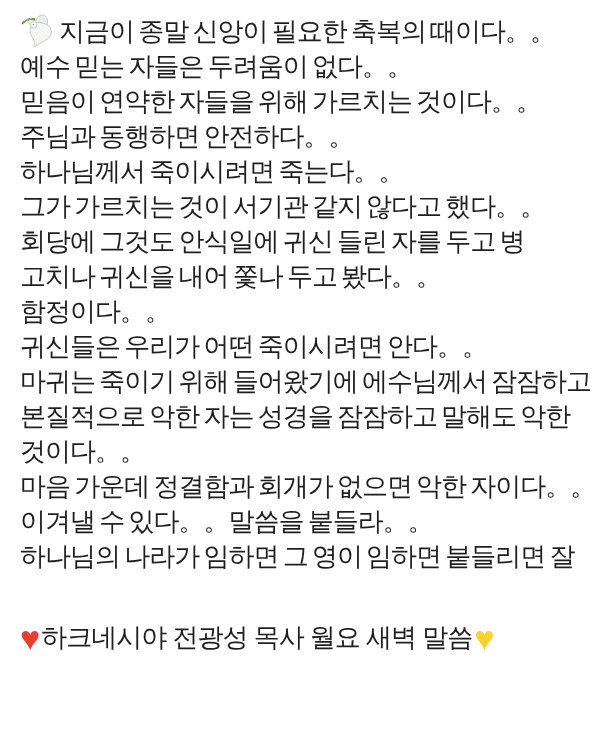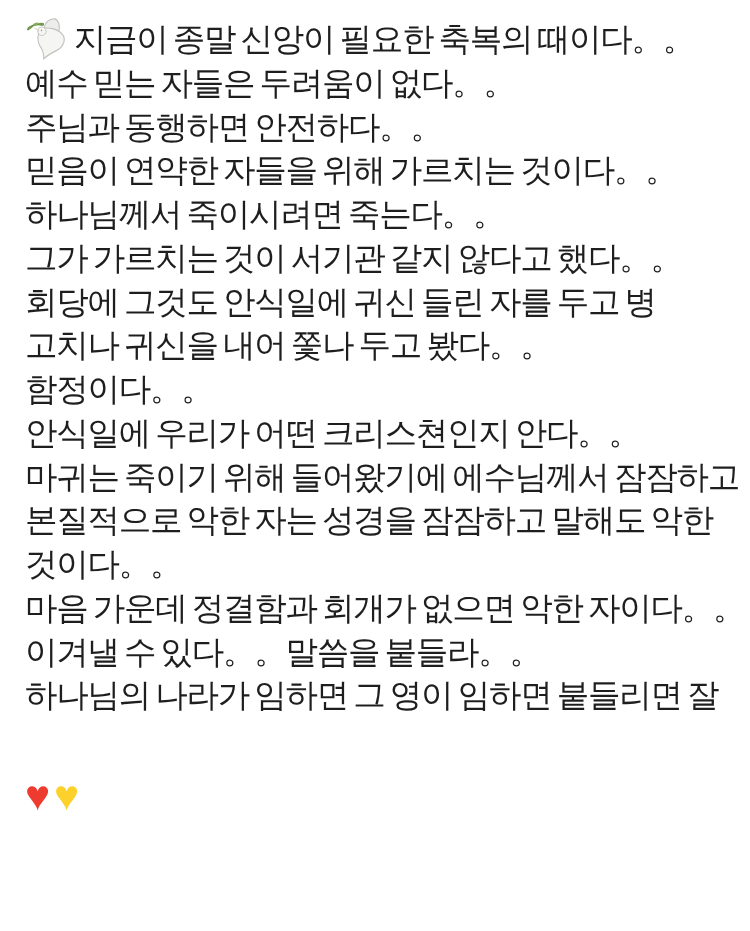--- a/index.html
+++ b/index.html
@@ -66,33 +66,34 @@
         <path d="M12.5 9.5 C18 7 26.5 9 30 13.5 C33 17.5 31 23.5 25 26.5 C21 28.5 17.5 30.5 15 33 C15.2 29 14 25.5 11.8 22.5 C9.5 18.5 10 12.5 12.5 9.5 Z" fill="#f5f5f3" stroke="#c2c2bc" stroke-width="0.9"></path>
         <circle cx="13.5" cy="11" r="3.4" fill="#f5f5f3" stroke="#c2c2bc" stroke-width="0.7"></circle>
         <path d="M11 9.5 L6.5 7.5 L11.5 12 Z" fill="#ddd8cb"></path>
         <circle cx="13.2" cy="10.4" r="0.55" fill="#8a8a84"></circle>
       </svg>
     </span>
     <span>지금이 종말 신앙이 필요한 축복의 때이다。。</span>
   </div>
 
   <div class="line">예수 믿는 자들은 두려움이 없다。。</div>
+  <div class="line">믿음이 연약한 자들을 위해 가르치는 것이다。。</div>
   <div class="line">주님과 동행하면 안전하다。。</div>
-  <div class="line">믿음이 연약한 자들을 위해 가르치는 것이다。。</div>
   <div class="line">하나님께서 죽이시려면 죽는다。。</div>
   <div class="line">그가 가르치는 것이 서기관 같지 않다고 했다。。</div>
   <div class="line">회당에 그것도 안식일에 귀신 들린 자를 두고 병</div>
   <div class="line">고치나 귀신을 내어 쫓나 두고 봤다。。</div>
   <div class="line">함정이다。。</div>
-  <div class="line">안식일에 우리가 어떤 크리스쳔인지 안다。。</div>
+  <div class="line">귀신들은 우리가 어떤 죽이시려면 안다。。</div>
   <div class="line">마귀는 죽이기 위해 들어왔기에 에수님께서 잠잠하고</div>
   <div class="line">본질적으로 악한 자는 성경을 잠잠하고 말해도 악한</div>
   <div class="line">것이다。。</div>
   <div class="line">마음 가운데 정결함과 회개가 없으면 악한 자이다。。</div>
   <div class="line">이겨낼 수 있다。。말씀을 붙들라。。</div>
   <div class="line">하나님의 나라가 임하면 그 영이 임하면 붙들리면 잘</div>
 
   <div class="footer-line">
     <span class="heart red" style="color:#ee3b30">♥</span>
+    <span>하크네시야 전광성 목사 월요 새벽 말씀</span>
     <span class="heart yellow" style="color:#fcd12c">♥</span>
   </div>
 
 </div>
 
 </body></html>

